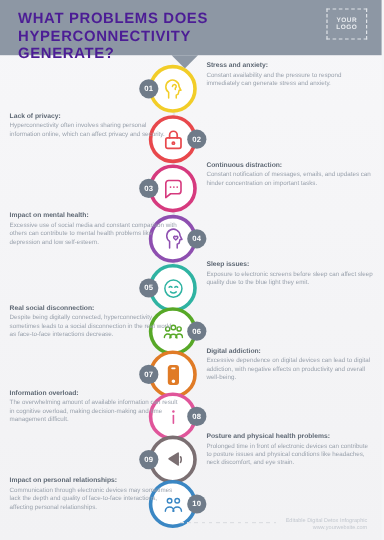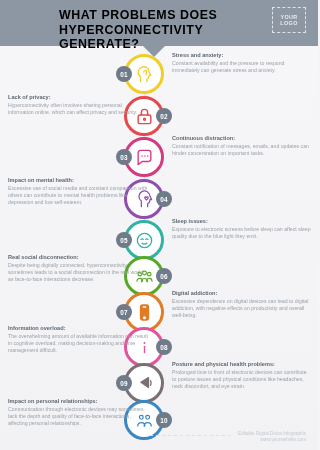--- a/index.html
+++ b/index.html
@@ -14,24 +14,23 @@
     position:absolute; inset:0;
     background:linear-gradient(180deg,#f7f7f9 0%,#f4f4f6 60%,#f2f2f4 100%);
   }
   
   #header {
     position:absolute; top:0; left:0; width:318px; height:46px;
     background:#8d97a4;
   }
   #header-title {
     position:absolute; left:15px; top:8px; width:215px;
-    color:#000000; font-weight:bold; font-size:12.4px;
+    color:#4c1d95; font-weight:bold; font-size:12.4px;
     line-height:14.5px; letter-spacing:0.55px;
     text-transform:uppercase;
-    margin-left:44px;
   }
   #logo-box {
     position:absolute; right:12px; top:7px;
     width:34px; height:26px;
     border:1px dashed #dfe3e8;
     display:flex; align-items:center; justify-content:center;
   }
   #logo-text {
     color:#e8ebef; font-size:5.4px; font-weight:bold;
     line-height:6.4px; text-align:center; letter-spacing:0.4px;

